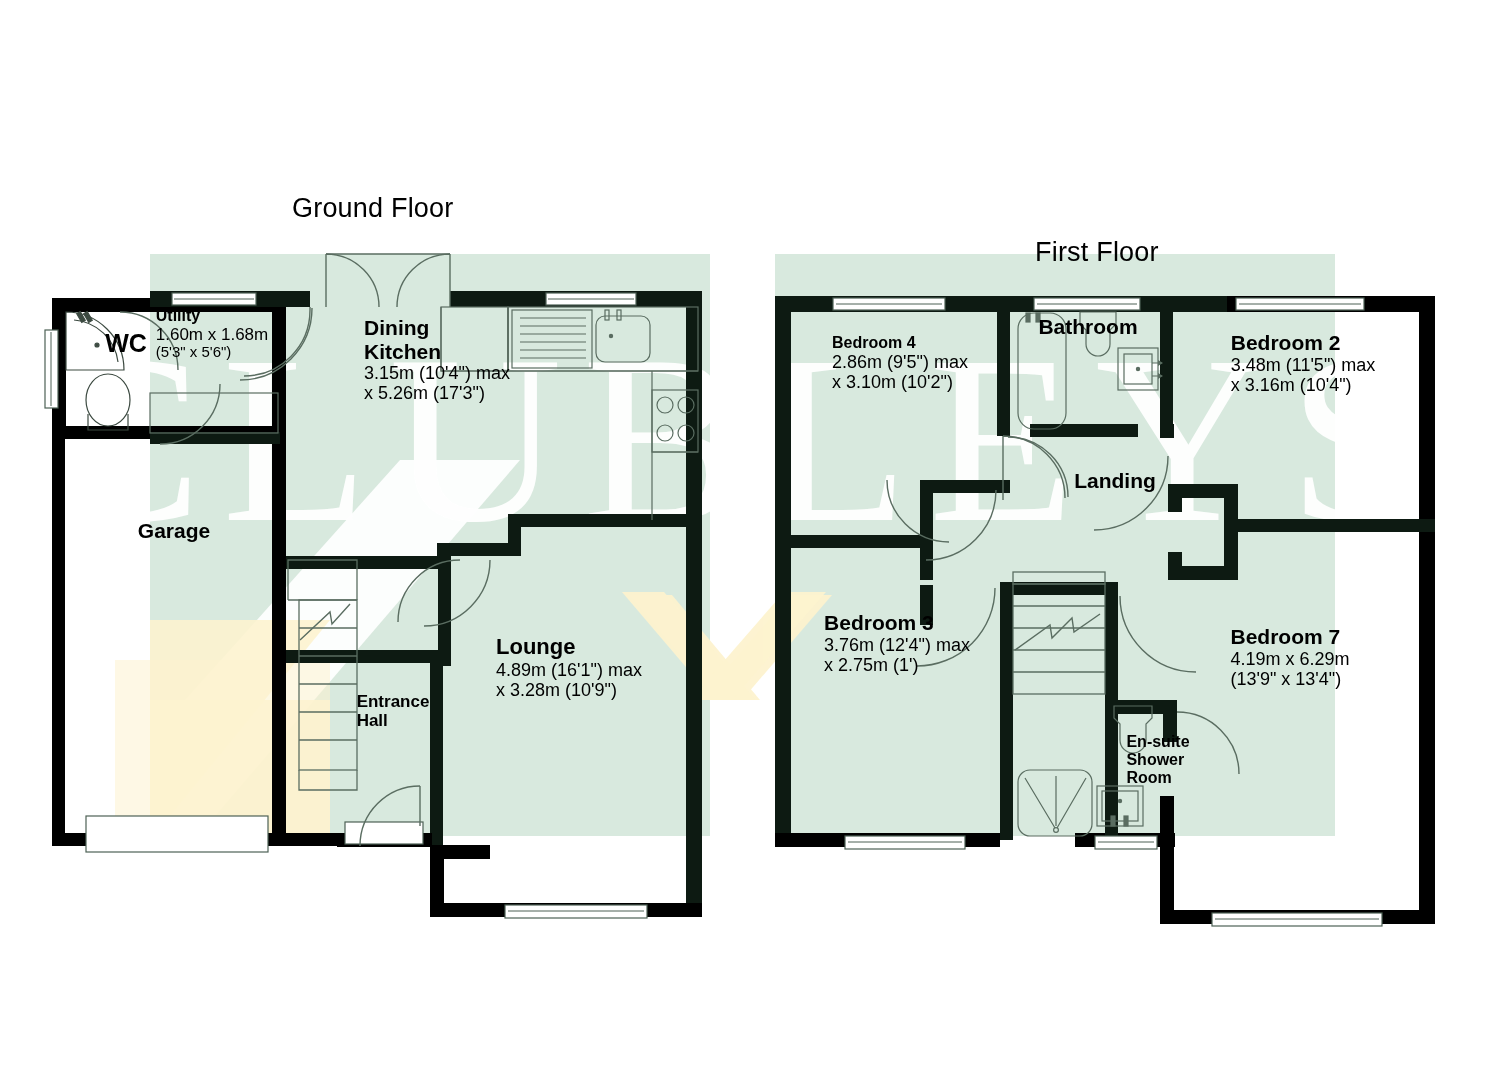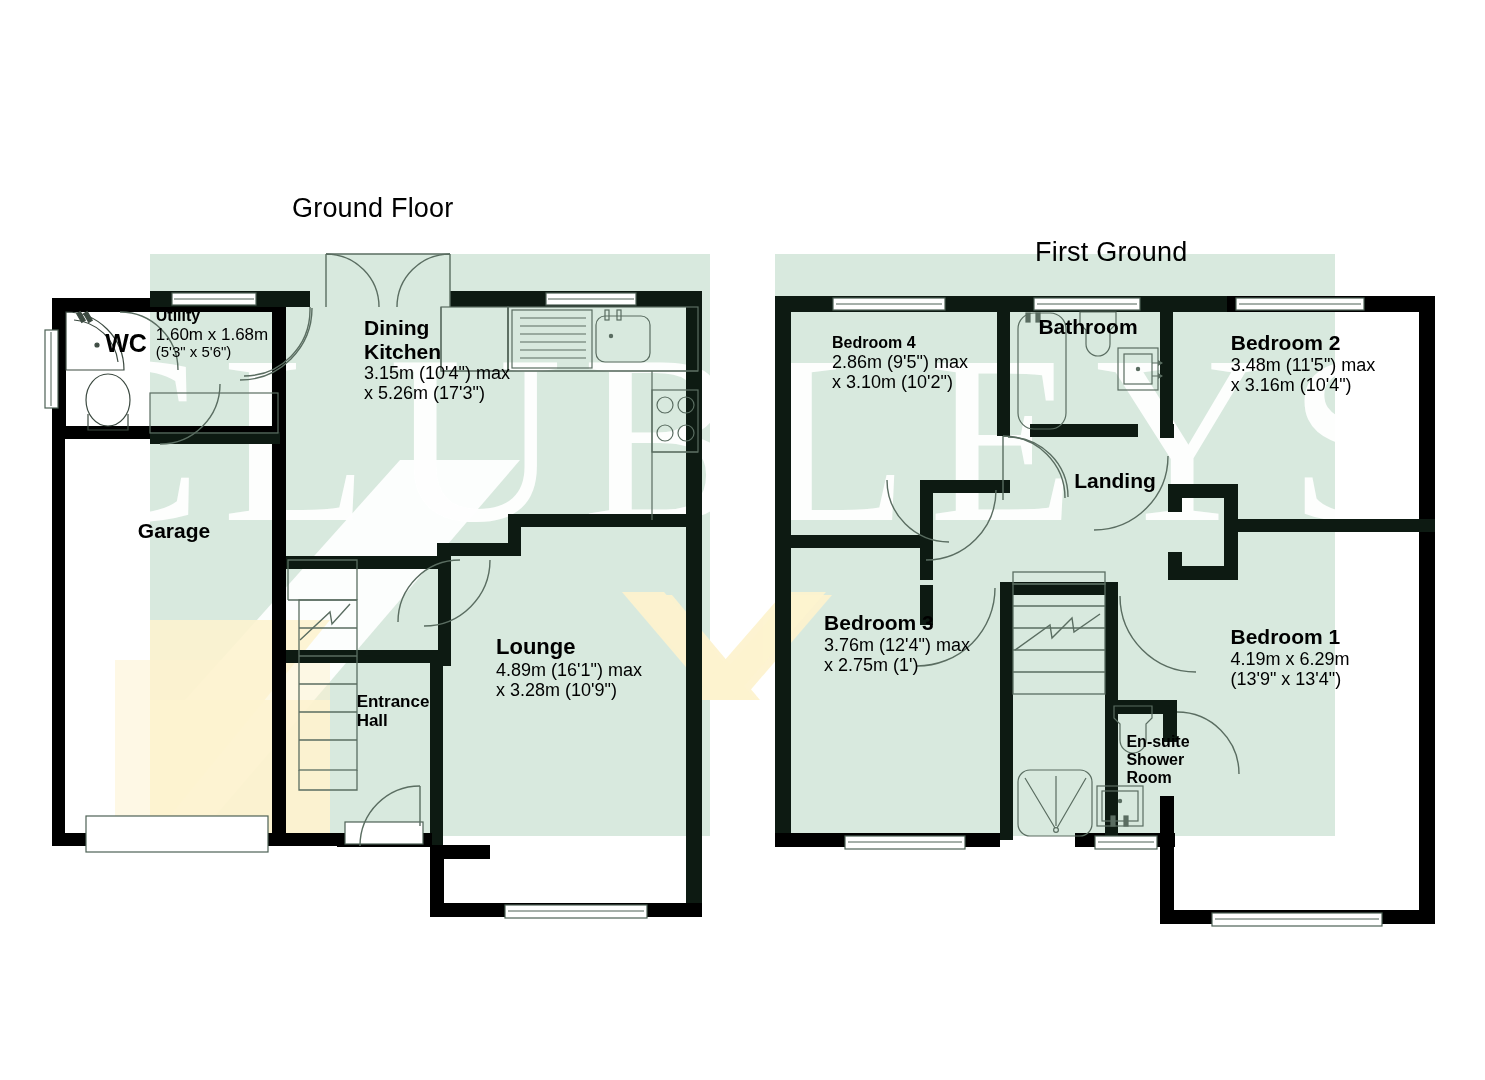--- a/index.html
+++ b/index.html
@@ -308,21 +308,21 @@
 
         <rect x="1018" y="770" width="74" height="66" rx="12" fill="none"></rect>
         <path d="M1025,778 L1055,828 M1086,778 L1057,828 M1056,776 L1056,826"></path>
         <circle cx="1056" cy="830" r="2.4"></circle>
       </g>
     </g>
   </svg>
 
   <div class="floor-title" style="left:292px;top:193px;">Ground Floor</div>
 
-  <div class="floor-title" style="left:1035px;top:237px;">First Ground</div>
+  <div class="floor-title" style="left:1035px;top:237px;">First Floor</div>
 
   <div class="lbl" style="left:110px;top:343px;transform:translate(-50%,-50%);">
     <div class="nm" style="font-size:25px;margin-left:32px;">WC</div>
   </div>
 
   <div class="lbl" style="left:212px;top:334px;transform:translate(-50%,-50%);">
     <div class="nm" style="font-size:16px;">Utility</div>
     <div class="dim" style="font-size:17px;">1.60m x 1.68m</div>
     <div class="dim" style="font-size:15px;">(5'3" x 5'6")</div>
   </div>
@@ -369,21 +369,21 @@
     <div class="nm" style="font-size:21px;">Landing</div>
   </div>
 
   <div class="lbl" style="left:897px;top:643px;transform:translate(-50%,-50%);">
     <div class="nm" style="font-size:21px;">Bedroom 3</div>
     <div class="dim" style="font-size:18px;">3.76m (12'4") max</div>
     <div class="dim" style="font-size:18px;">x 2.75m (1')</div>
   </div>
 
   <div class="lbl" style="left:1290px;top:657px;transform:translate(-50%,-50%);">
-    <div class="nm" style="font-size:21px;">Bedroom 1</div>
+    <div class="nm" style="font-size:21px;">Bedroom 7</div>
     <div class="dim" style="font-size:18px;">4.19m x 6.29m</div>
     <div class="dim" style="font-size:18px;">(13'9" x 13'4")</div>
   </div>
 
   <div class="lbl" style="left:1158px;top:760px;transform:translate(-50%,-50%);">
     <div class="nm" style="font-size:16px;white-space:pre-line;">En-suite
 Shower
 Room</div>
   </div>
 

